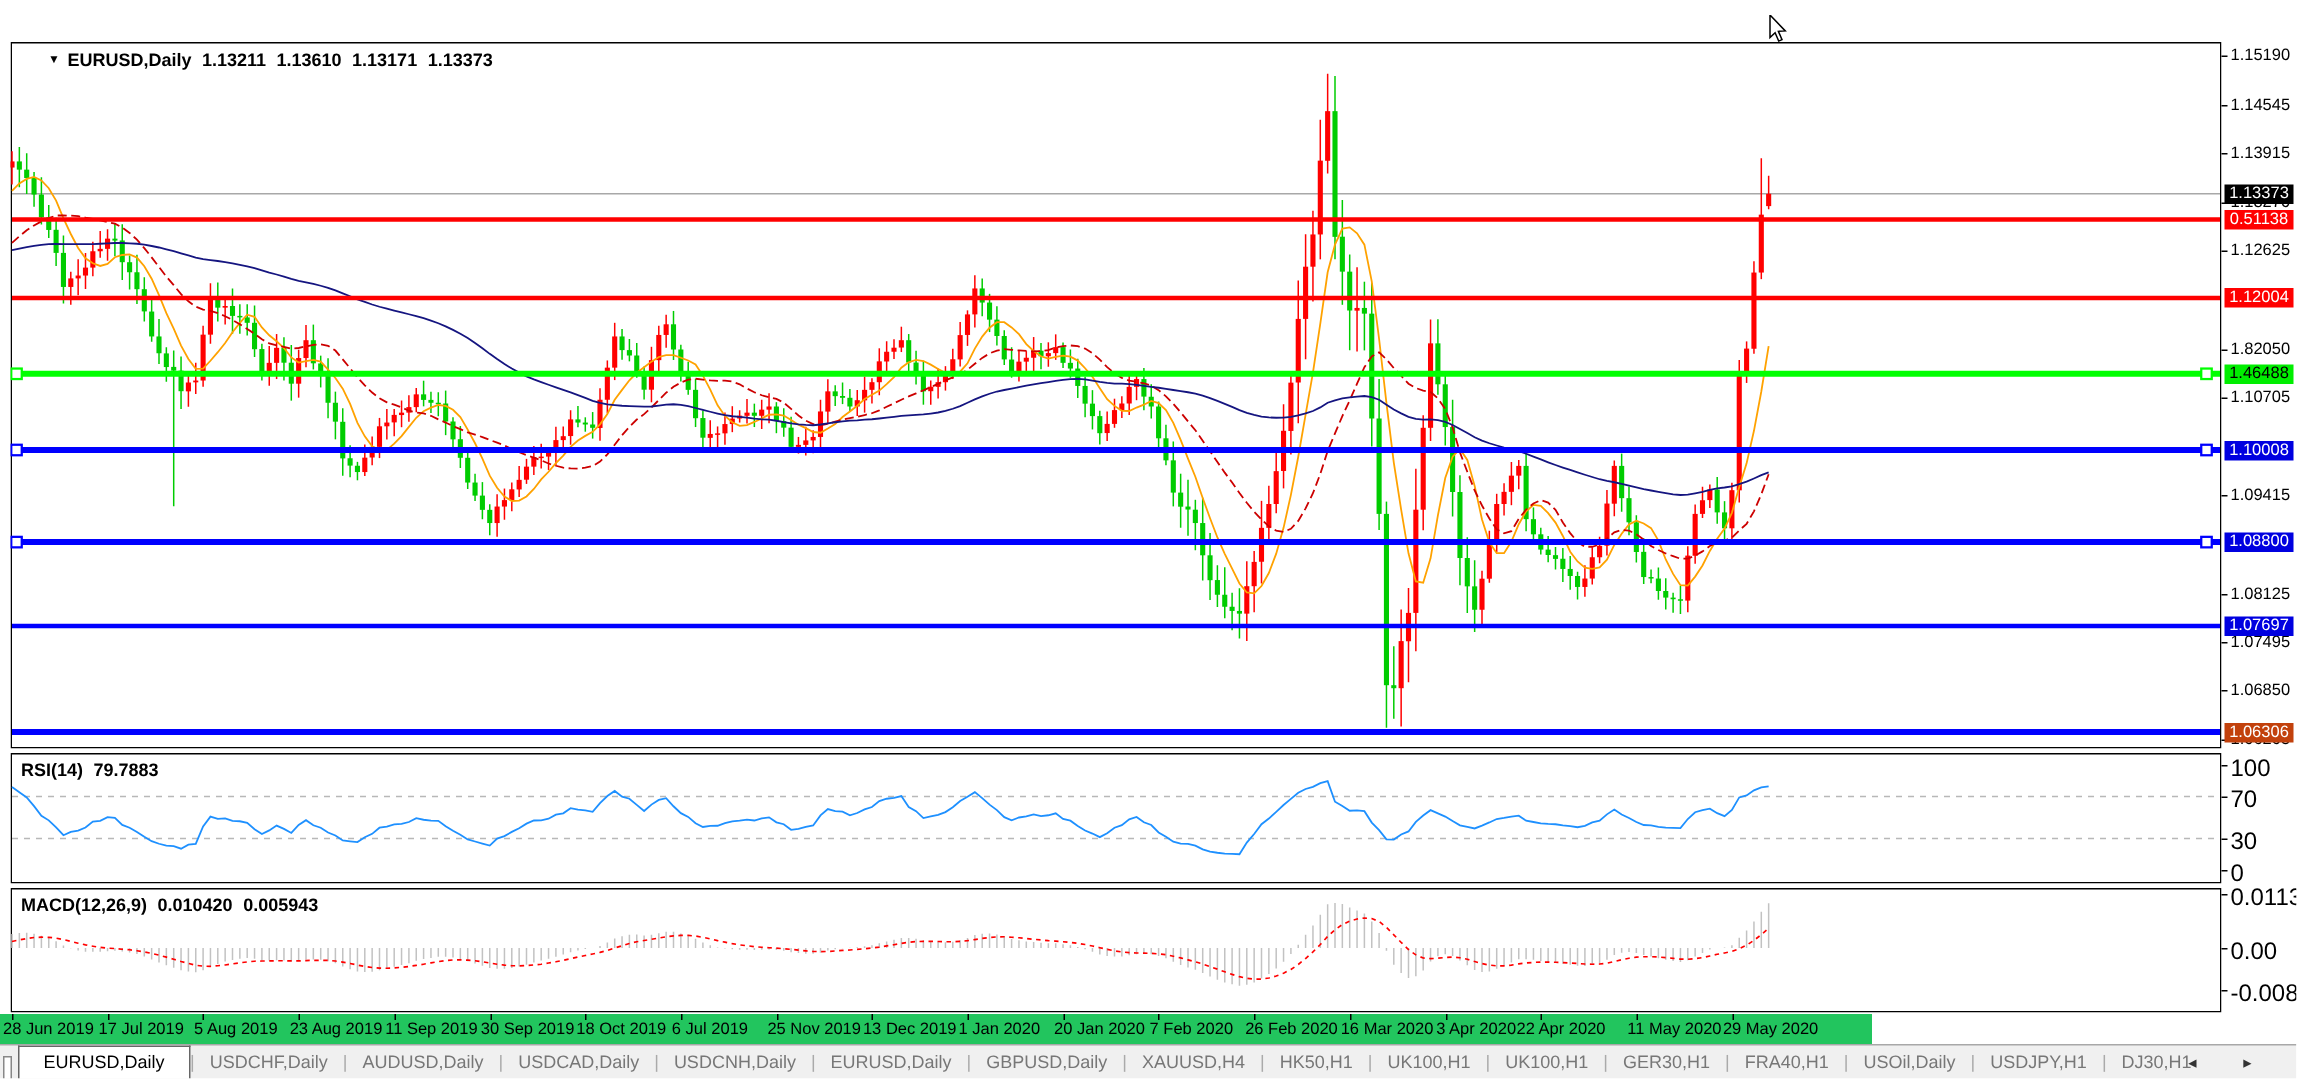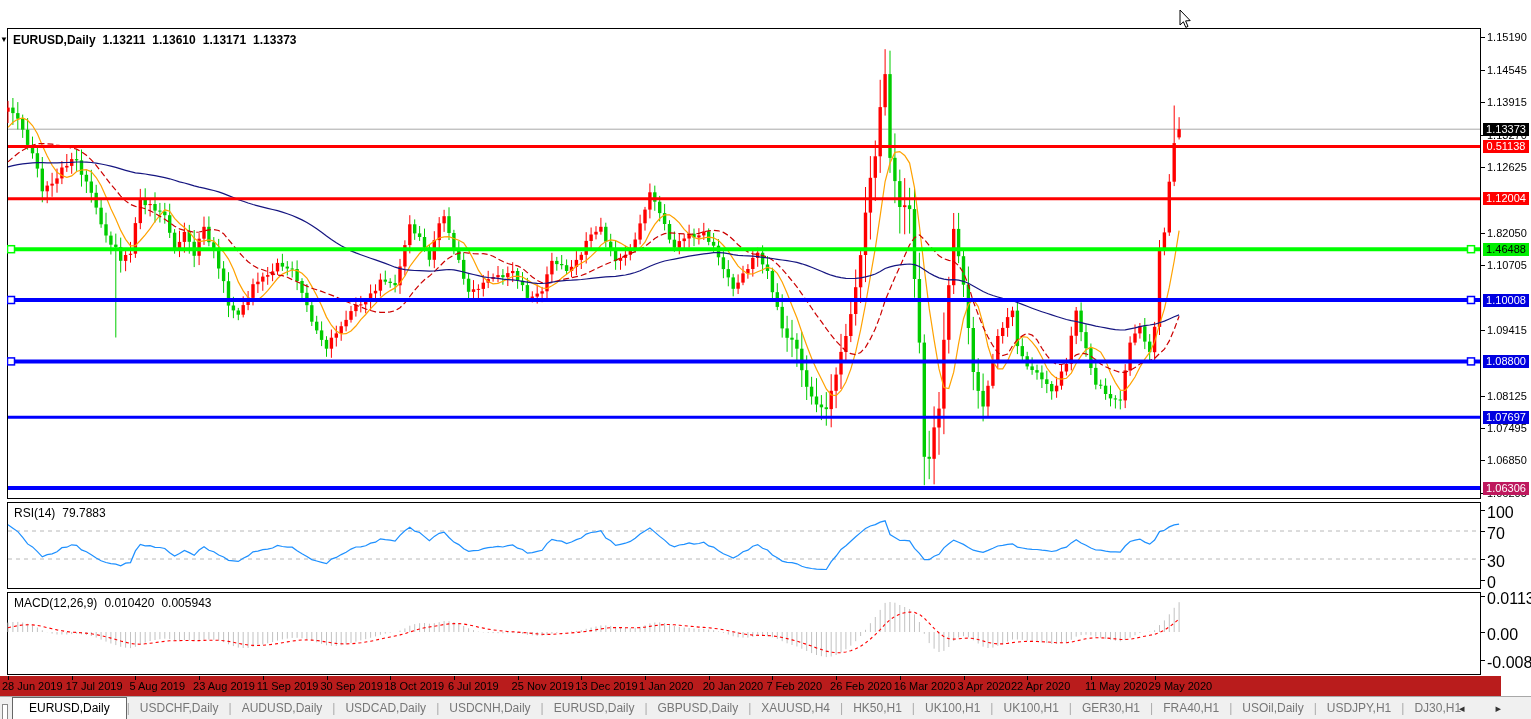--- a/index.html
+++ b/index.html
@@ -7,33 +7,33 @@
           font-family:"Liberation Sans",sans-serif;-webkit-font-smoothing:none;}
   
   #toolbar{position:absolute;left:0;top:0;width:1531px;height:26px;background:#f5f5f5;
            border-bottom:1px solid #d8d8d8;white-space:nowrap;}
   .tf{display:inline-block;font-size:11px;color:#444;padding:5px 8px 0 8px;height:21px;cursor:default;}
   .tf.active{background:#fbfbfb;border:1px solid #8a8a8a;padding:4px 7px 0 7px;color:#222;}
   .vsep{display:inline-block;width:1px;height:16px;background:#b5b5b5;vertical-align:middle;margin:0 4px;}
   
   svg.panel{position:absolute;background:transparent;}
   
-  .paneltitle{position:absolute;font-size:12px;color:#000;white-space:nowrap;}
+  .paneltitle{position:absolute;font-size:12px;color:#000;white-space:nowrap;font-weight:bold;}
   .paneltitle .val{margin-left:7px;}
   #chart-title{font-weight:bold;}
   .tri{display:inline-block;font-size:8px;vertical-align:2px;margin-right:5px;color:#000;}
   
   .pax{position:absolute;left:1487px;font-size:11px;color:#000;white-space:nowrap;}
   .paxbox{position:absolute;left:1483px;width:46px;height:13px;font-size:11px;line-height:13px;
           text-align:center;white-space:nowrap;padding:0;}
   .ptick{position:absolute;left:1481px;width:4px;height:1px;background:#000;}
   
   .iax{position:absolute;left:1487px;font-size:16px;color:#000;white-space:nowrap;}
   
-  #dates{position:absolute;left:0;top:676px;width:1501px;height:20px;background:#b91c1c;}
+  #dates{position:absolute;left:0;top:676px;width:1248px;height:20px;background:#22c55e;}
   .dlab{position:absolute;top:4px;font-size:11px;color:#000;white-space:nowrap;}
   .dtick{position:absolute;top:0;width:1px;height:4px;background:#000;}
   
   #tabbar{position:absolute;left:0;top:696px;width:1531px;height:23px;background:#f0f0f0;
           border-top:1px solid #a8a8a8;white-space:nowrap;font-size:12px;}
   .tabstub{display:inline-block;width:4px;height:15px;background:#fff;border:1px solid #888;
            border-bottom:none;vertical-align:bottom;margin-left:2px;}
   .tab{display:inline-block;color:#777;padding:4px 10px 0 10px;height:19px;cursor:default;}
   .tab.active{background:#fff;border:1px solid #666;border-bottom:none;color:#000;
               padding:3px 16px 0 16px;margin-left:4px;}
@@ -540,21 +540,21 @@
       <line x1="8" x2="1480" y1="300.0" y2="300.0" stroke="#0000ff" stroke-width="4"></line>
       <rect x="7.5" y="296.5" width="7" height="7" fill="#ffffff" stroke="#0000ff" stroke-width="1.5"></rect>
       <rect x="1467.5" y="296.5" width="7" height="7" fill="#ffffff" stroke="#0000ff" stroke-width="1.5"></rect>
       <line x1="8" x2="1480" y1="361.4" y2="361.4" stroke="#0000ff" stroke-width="4"></line>
       <rect x="7.5" y="357.9" width="7" height="7" fill="#ffffff" stroke="#0000ff" stroke-width="1.5"></rect>
       <rect x="1467.5" y="357.9" width="7" height="7" fill="#ffffff" stroke="#0000ff" stroke-width="1.5"></rect>
       <line x1="8" x2="1480" y1="417.3" y2="417.3" stroke="#0000ff" stroke-width="3"></line>
       <line x1="8" x2="1480" y1="488.0" y2="488.0" stroke="#0000ff" stroke-width="4"></line>
     </svg>
 
-  <div id="chart-title" class="paneltitle" style="left:0;top:33px;">
+  <div id="chart-title" class="paneltitle" style="left:32px;top:33px;">
     <span class="tri">▼</span><span>EURUSD,Daily</span><span class="val">1.13211</span><span class="val">1.13610</span><span class="val">1.13171</span><span class="val">1.13373</span>
   </div>
 
   <svg id="rsi-svg" class="panel" style="left:7px;top:502px;" width="1474" height="87" viewBox="7 502 1474 87">
       <rect x="7.5" y="502.5" width="1473" height="86" fill="#ffffff" stroke="#000000" stroke-width="1"></rect>
       <line x1="8" x2="1480" y1="531.0" y2="531.0" stroke="#b8b8b8" stroke-width="1" stroke-dasharray="4,4"></line>
       <line x1="8" x2="1480" y1="559.0" y2="559.0" stroke="#b8b8b8" stroke-width="1" stroke-dasharray="4,4"></line>
       <polyline points="8.0,524.7 12.9,528.2 17.8,531.6 22.7,537.4 27.6,543.9 32.5,546.9 37.4,551.6 42.3,556.8 47.2,554.6 52.1,553.8 57.0,551.7 61.9,547.7 66.8,547.2 71.7,544.8 76.6,545.3 81.5,549.9 86.4,551.8 91.3,554.7 96.2,557.9 101.1,560.8 106.0,562.5 110.9,563.7 115.8,564.1 120.7,565.8 125.6,563.1 130.5,562.6 135.4,550.9 140.3,544.4 145.2,545.9 150.1,545.6 155.0,547.3 159.9,547.5 164.8,548.5 169.7,552.8 174.6,556.0 179.5,553.6 184.4,550.4 189.3,552.6 194.2,555.3 199.1,550.0 204.0,546.8 208.9,550.2 213.8,551.8 218.7,555.0 223.6,557.0 228.5,560.3 233.4,560.9 238.3,561.4 243.2,558.2 248.1,555.9 253.0,551.8 257.9,551.1 262.8,549.6 267.7,549.2 272.6,548.0 277.5,545.4 282.4,546.5 287.3,547.1 292.2,547.2 297.1,550.8 302.0,553.8 306.9,556.5 311.8,559.6 316.7,561.0 321.6,562.4 326.5,563.7 331.4,559.1 336.3,557.4 341.2,554.6 346.1,552.2 351.0,549.1 355.9,547.0 360.8,546.9 365.7,545.8 370.6,543.1 375.5,542.2 380.4,538.8 385.3,539.7 390.2,540.2 395.1,541.2 400.0,535.4 404.9,530.7 409.8,527.3 414.7,531.1 419.6,532.5 424.5,536.6 429.4,540.7 434.3,536.4 439.2,533.3 444.1,532.1 449.0,537.5 453.9,542.1 458.8,544.6 463.7,548.8 468.6,551.3 473.5,550.6 478.4,550.5 483.3,548.7 488.2,547.6 493.1,547.1 498.0,546.4 502.9,547.0 507.8,545.6 512.7,544.9 517.6,548.2 522.5,549.5 527.4,553.2 532.3,552.6 537.2,551.3 542.1,550.3 547.0,543.6 551.9,539.4 556.8,540.7 561.7,541.1 566.6,543.5 571.5,542.0 576.4,539.6 581.3,538.0 586.2,534.1 591.1,532.5 596.0,531.9 600.9,530.7 605.8,538.0 610.7,540.8 615.6,545.4 620.5,544.3 625.4,543.2 630.3,541.4 635.2,538.2 640.1,534.0 645.0,531.1 649.9,528.1 654.8,532.1 659.7,536.4 664.6,540.1 669.5,544.8 674.4,546.9 679.3,545.0 684.2,544.3 689.1,542.9 694.0,544.1 698.9,543.5 703.8,542.2 708.7,545.9 713.6,547.1 718.5,550.7 723.4,553.7 728.3,555.7 733.2,558.1 738.1,555.5 743.0,551.8 747.9,550.1 752.8,546.2 757.7,544.6 762.6,548.2 767.5,550.0 772.4,555.0 777.3,557.8 782.2,561.1 787.1,562.4 792.0,562.6 796.9,563.8 801.8,566.2 806.7,567.7 811.6,568.5 816.5,569.1 821.4,569.3 826.3,569.5 831.2,561.7 836.1,556.0 841.0,549.5 845.9,545.7 850.8,541.2 855.7,536.7 860.6,532.6 865.5,528.5 870.4,526.0 875.3,524.6 880.2,522.1 885.1,520.8 890.0,534.5 894.9,537.4 899.8,540.5 904.7,540.3 909.6,540.8 914.5,548.4 919.4,553.4 924.3,559.6 929.2,559.7 934.1,556.3 939.0,554.3 943.9,547.9 948.8,543.7 953.7,540.1 958.6,542.2 963.5,544.4 968.4,547.4 973.3,550.2 978.2,551.3 983.1,552.3 988.0,550.4 992.9,548.3 997.8,546.0 1002.7,545.3 1007.6,544.4 1012.5,543.8 1017.4,547.1 1022.3,548.0 1027.2,548.9 1032.1,549.3 1037.0,549.5 1041.9,550.2 1046.8,550.7 1051.7,551.5 1056.6,550.6 1061.5,548.3 1066.4,547.1 1071.3,542.9 1076.2,539.7 1081.1,543.0 1086.0,545.3 1090.9,548.0 1095.8,550.0 1100.7,550.2 1105.6,551.2 1110.5,551.8 1115.4,551.9 1120.3,552.1 1125.2,546.0 1130.1,541.5 1135.0,540.1 1139.9,539.1 1144.8,542.1 1149.7,544.1 1154.6,540.0 1159.5,531.6 1164.4,530.3 1169.3,526.9 1174.2,524.9 1179.1,524.2" fill="none" stroke="#1e90ff" stroke-width="1.2"></polyline>
     </svg>
   <div id="rsi-title" class="paneltitle" style="left:14px;top:506px;">
@@ -848,21 +848,21 @@
        <div class="pax" style="top:454.3px">1.06850</div>
       <div class="ptick" style="top:493.1px"></div>
        <div class="pax" style="top:487.1px">1.06205</div>
       <div class="paxbox" style="top:122.7px;background:#000000;color:#ffffff">1.13373</div>
       <div class="paxbox" style="top:139.9px;background:#ff0000;color:#ffffff">0.51138</div>
       <div class="paxbox" style="top:192.2px;background:#ff0000;color:#ffffff">1.12004</div>
       <div class="paxbox" style="top:242.7px;background:#00ee00;color:#000000">1.46488</div>
       <div class="paxbox" style="top:293.5px;background:#0000e0;color:#ffffff">1.10008</div>
       <div class="paxbox" style="top:354.9px;background:#0000e0;color:#ffffff">1.08800</div>
       <div class="paxbox" style="top:410.8px;background:#0000e0;color:#ffffff">1.07697</div>
-      <div class="paxbox" style="top:481.5px;background:#be185d;color:#ffffff">1.06306</div>
+      <div class="paxbox" style="top:481.5px;background:#c2410c;color:#ffffff">1.06306</div>
     </div>
   <div id="dates">
       <div class="dtick" style="left:8.0px"></div>
        <div class="dlab" style="left:2.0px">28 Jun 2019</div>
       <div class="dtick" style="left:71.7px"></div>
        <div class="dlab" style="left:65.7px">17 Jul 2019</div>
       <div class="dtick" style="left:135.4px"></div>
        <div class="dlab" style="left:129.4px">5 Aug 2019</div>
       <div class="dtick" style="left:199.1px"></div>
        <div class="dlab" style="left:193.1px">23 Aug 2019</div>

